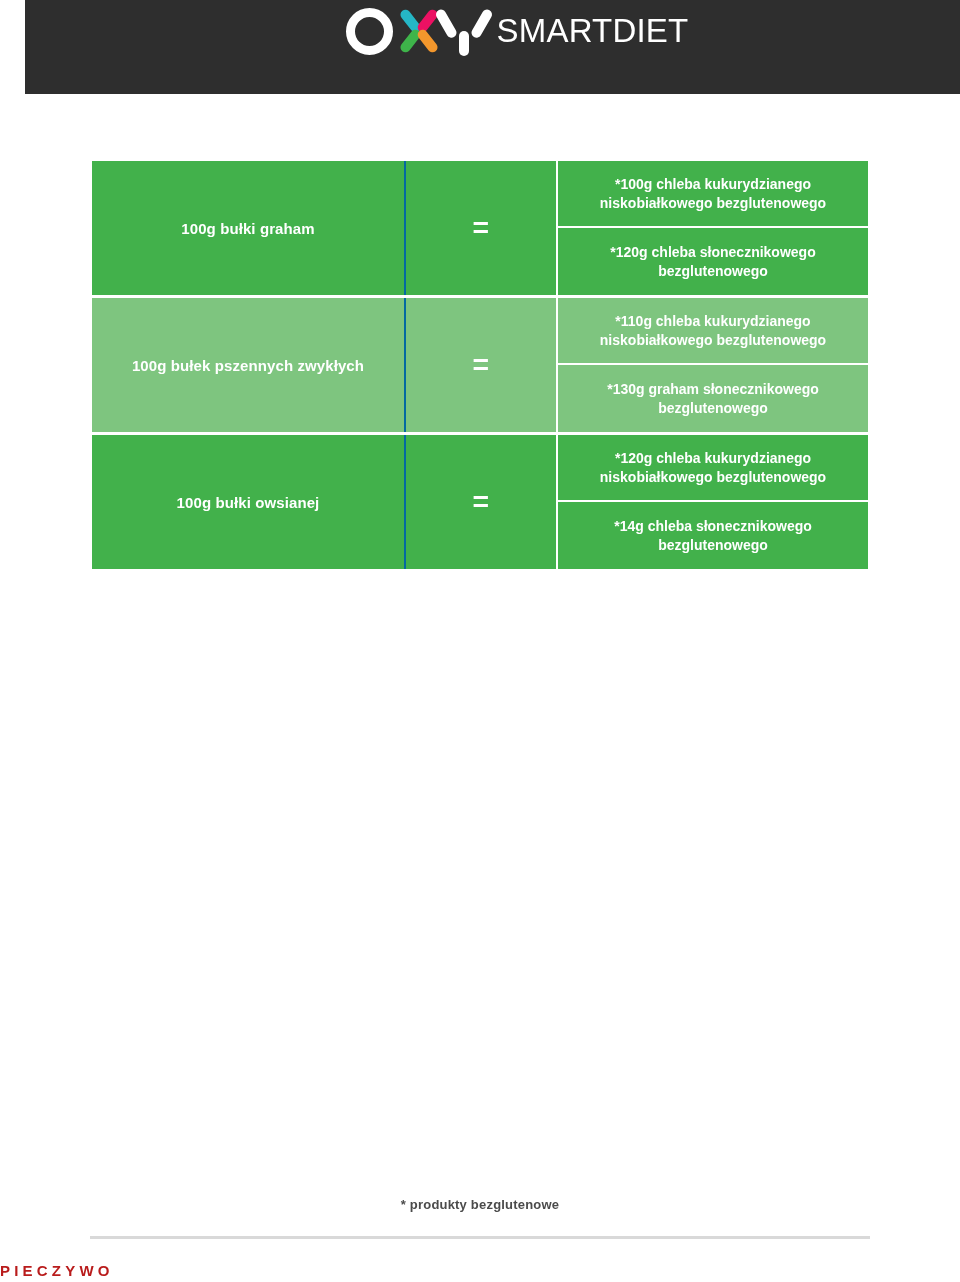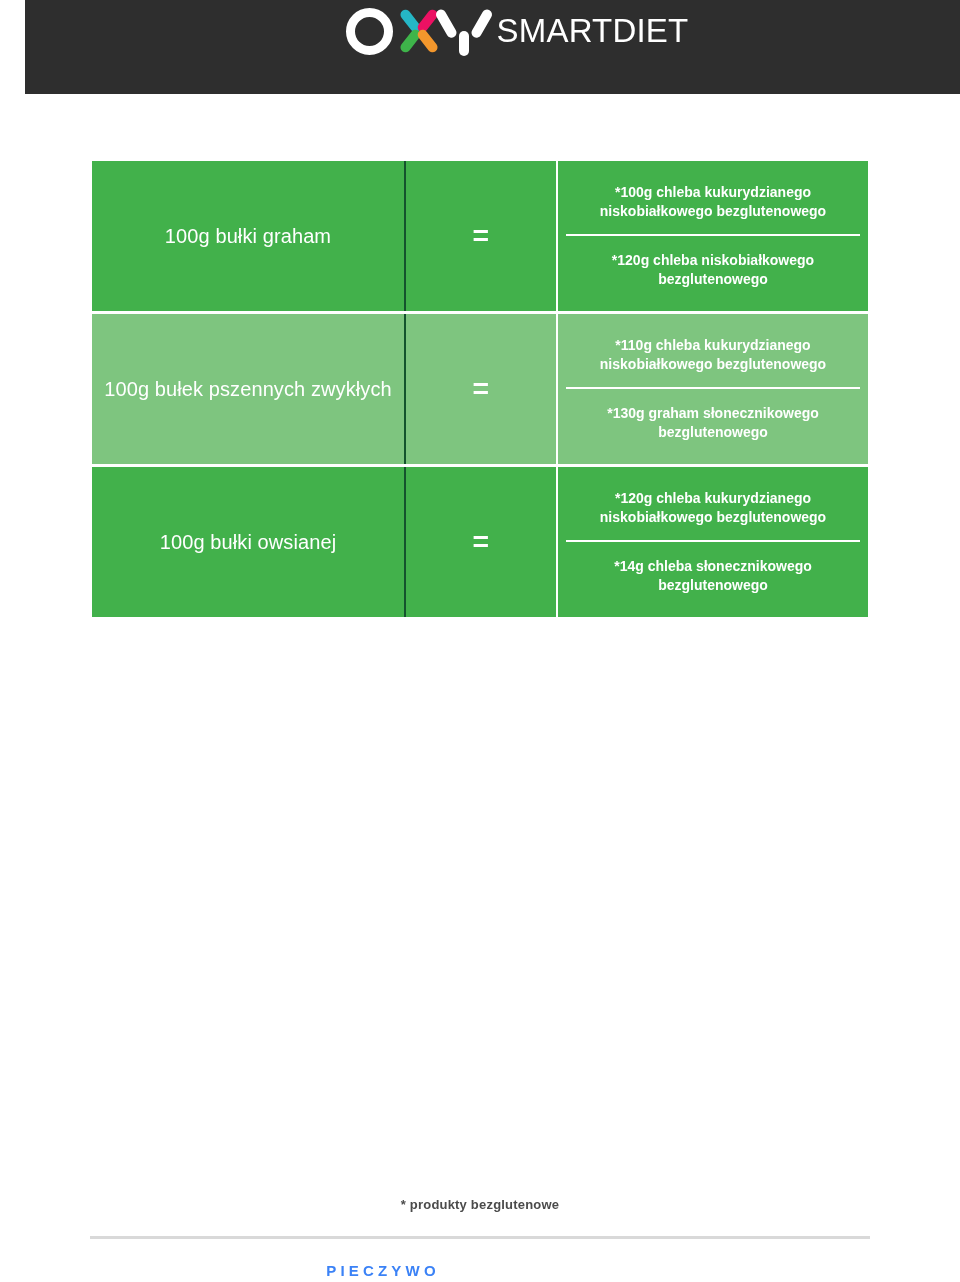--- a/index.html
+++ b/index.html
@@ -106,35 +106,35 @@
     top: 161px;
     width: 776px;
     border-collapse: collapse;
     table-layout: fixed;
   }
 
   .equiv-table td {
     vertical-align: middle;
     text-align: center;
     color: #ffffff;
-    padding: 8px;
+    padding: 0;
   }
 
   .col-left   { width: 313px; }
   .col-eq     { width: 152px; }
   .col-right  { width: 311px; }
 
   .row-dark td  { background: #42b14b; }
   .row-light td { background: #7ec57f; margin-left: 20px; }
 
   .cell-left {
-    font-size: 20px;
-    font-weight: 400;
+    font-size: 15px;
+    font-weight: 700;
     height: 134px;
-    border-right: 2px solid #14532d;
+    border-right: 2px solid #0369a1;
     letter-spacing: 0.1px;
   }
 
   .cell-eq {
     font-size: 27px;
     font-weight: 700;
     border-right: 2px solid #ffffff;
     line-height: 1;
   }
   .eq-glyph { display: inline-block; transform: scaleX(1.05); }
@@ -174,24 +174,24 @@
     top: 1236px;
     width: 780px;
     height: 3px;
     background: #d9d9d9;
   }
 
   .footer-title {
     position: absolute;
     left: 0; top: 1262px;
     width: 766px;
-    text-align: center;
+    text-align: left;
     font-size: 15px;
     font-weight: 700;
-    color: #3b82f6;
+    color: #b91c1c;
     letter-spacing: 4.2px;
   }
 </style>
 </head>
 <body>
 
 <div class="page">
 
   <div class="header-bar">
     <div class="logo-wrap">
@@ -221,21 +221,21 @@
     </colgroup>
     <tbody>
 
       <tr class="row-dark">
         <td class="cell-left">100g bułki  graham</td>
         <td class="cell-eq">
           <span class="eq-glyph">=</span>
         </td>
         <td class="cell-right">
           <div class="sub sub-top">*100g chleba kukurydzianego niskobiałkowego bezglutenowego</div>
-          <div class="sub">*120g chleba niskobiałkowego bezglutenowego</div>
+          <div class="sub">*120g chleba słonecznikowego bezglutenowego</div>
         </td>
       </tr>
 
       <tr class="row-gap">
         <td></td>
         <td></td>
         <td></td>
       </tr>
 
       <tr class="row-light">

